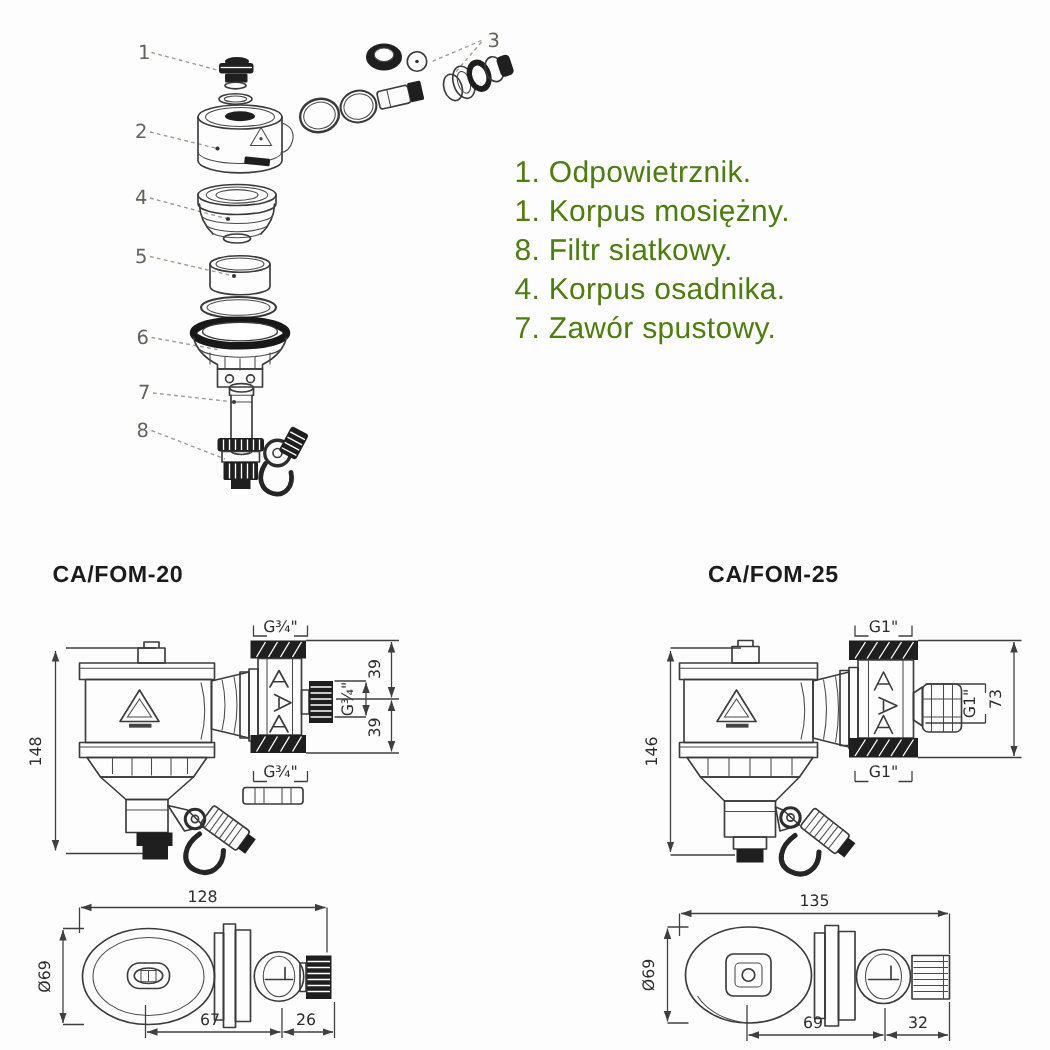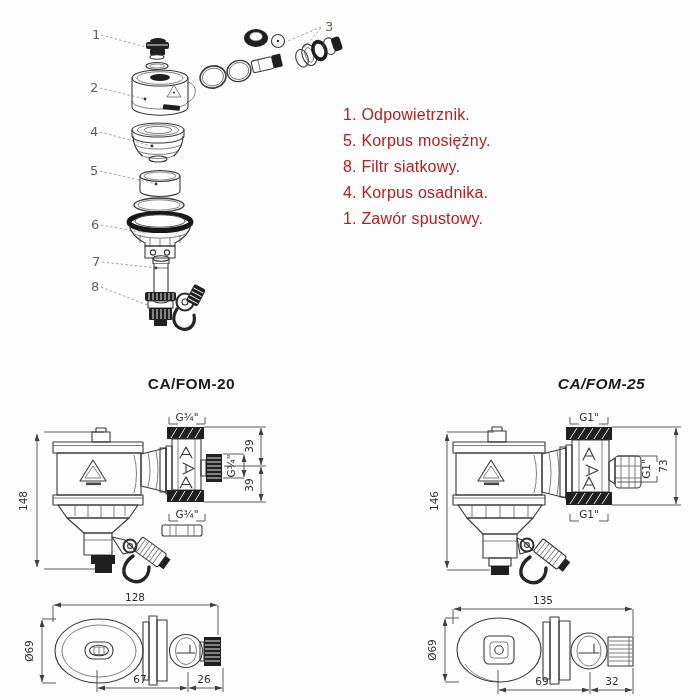--- a/index.html
+++ b/index.html
@@ -8,25 +8,25 @@
   svg{position:absolute;}
   
   .ln {fill:none;stroke:#3b3b3b;stroke-width:1.1;stroke-linejoin:round;stroke-linecap:round;}
   .lnt{fill:none;stroke:#4a4a4a;stroke-width:0.7;}
   .dk {fill:#1f1f1f;stroke:none;}
   .wl {fill:none;stroke:#ffffff;stroke-width:0.9;}
   .dim{fill:none;stroke:#3f3f3f;stroke-width:0.85;}
   .ld {fill:none;stroke:#9a9a92;stroke-width:0.9;stroke-dasharray:2.5 2.2;}
   .co {font:13px "DejaVu Sans",sans-serif;fill:#63635b;}
   .dimt{font:10.5px "DejaVu Sans",sans-serif;fill:#2d2d2d;}
-  .legend{position:absolute;left:343px;top:102px;color:#b91c1c;font-size:16px;
+  .legend{position:absolute;left:343px;top:102px;color:#4d7c0f;font-size:20px;
           line-height:26px;letter-spacing:0.2px;}
-  .dtitle{position:absolute;top:375px;width:200px;text-align:right;font-weight:bold;
+  .dtitle{position:absolute;top:375px;width:200px;text-align:left;font-weight:bold;
           font-size:15.5px;color:#1b1b1b;letter-spacing:0.4px;}
-  #t20{left:35px;} #t25{left:445px;font-style:italic;}
+  #t20{left:35px;} #t25{left:472px;}
 </style>
 </head>
 <body>
 
 <div id="stage">
 
   <svg width="350" height="340" viewBox="0 0 350 340" style="left:0;top:0">
 
     <g>
       <text class="co" x="92" y="39">1</text>
@@ -160,24 +160,24 @@
       <g transform="rotate(28 196 296)">
         <rect x="189" y="286" width="13" height="19" rx="2" class="dk"></rect>
         <path class="wl" d="M190,290 h11 M190,294 h11 M190,298 h11 M190,302 h11"></path>
       </g>
       <path d="M177,309 c-6,9 -3,18 5,20 c8,2 14,-5 12,-14" fill="none" stroke="#252525" stroke-width="3.2" stroke-linecap="round"></path>
     </g>
   </svg>
 
   <div class="legend">
     <div>1. Odpowietrznik.</div>
-    <div>5. Korpus mosiężny.</div>
+    <div>1. Korpus mosiężny.</div>
     <div>8. Filtr siatkowy.</div>
     <div>4. Korpus osadnika.</div>
-    <div>1. Zawór spustowy.</div>
+    <div>7. Zawór spustowy.</div>
   </div>
 
   <div class="dtitle" id="t20">CA/FOM-20</div>
   <div class="dtitle" id="t25">CA/FOM-25</div>
 
   <svg width="350" height="330" viewBox="0 0 350 330" style="left:0;top:370px">
     <defs>
       <marker id="arrB" markerWidth="9" markerHeight="7" refX="7" refY="2.5" orient="auto-start-reverse" markerUnits="userSpaceOnUse">
         <path d="M0,0 L7,2.5 L0,5 Z" fill="#3f3f3f"></path>
       </marker>

